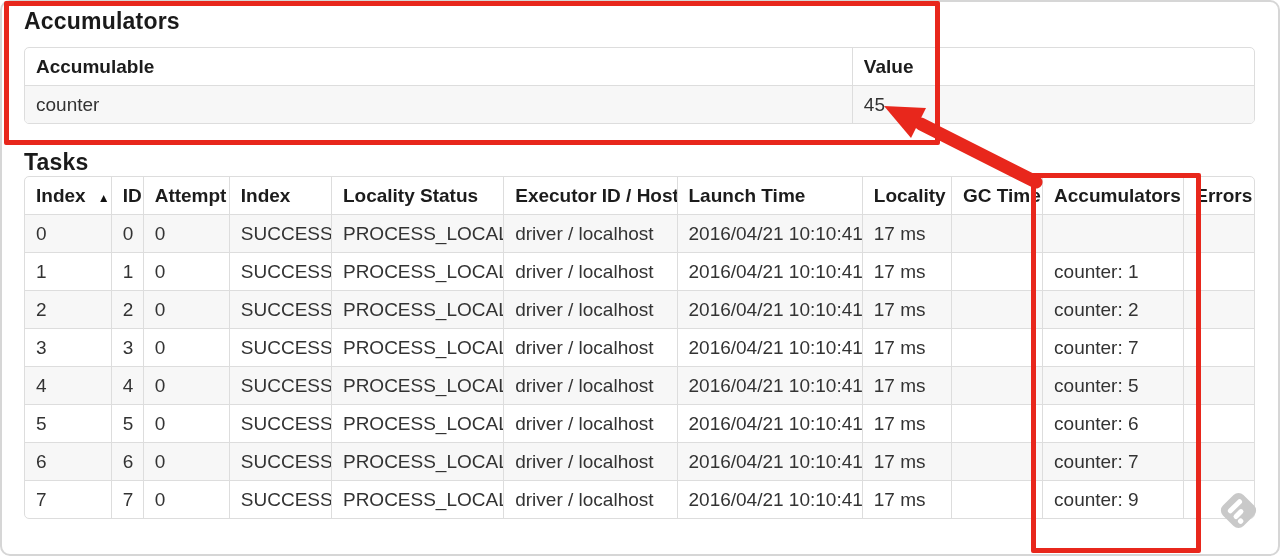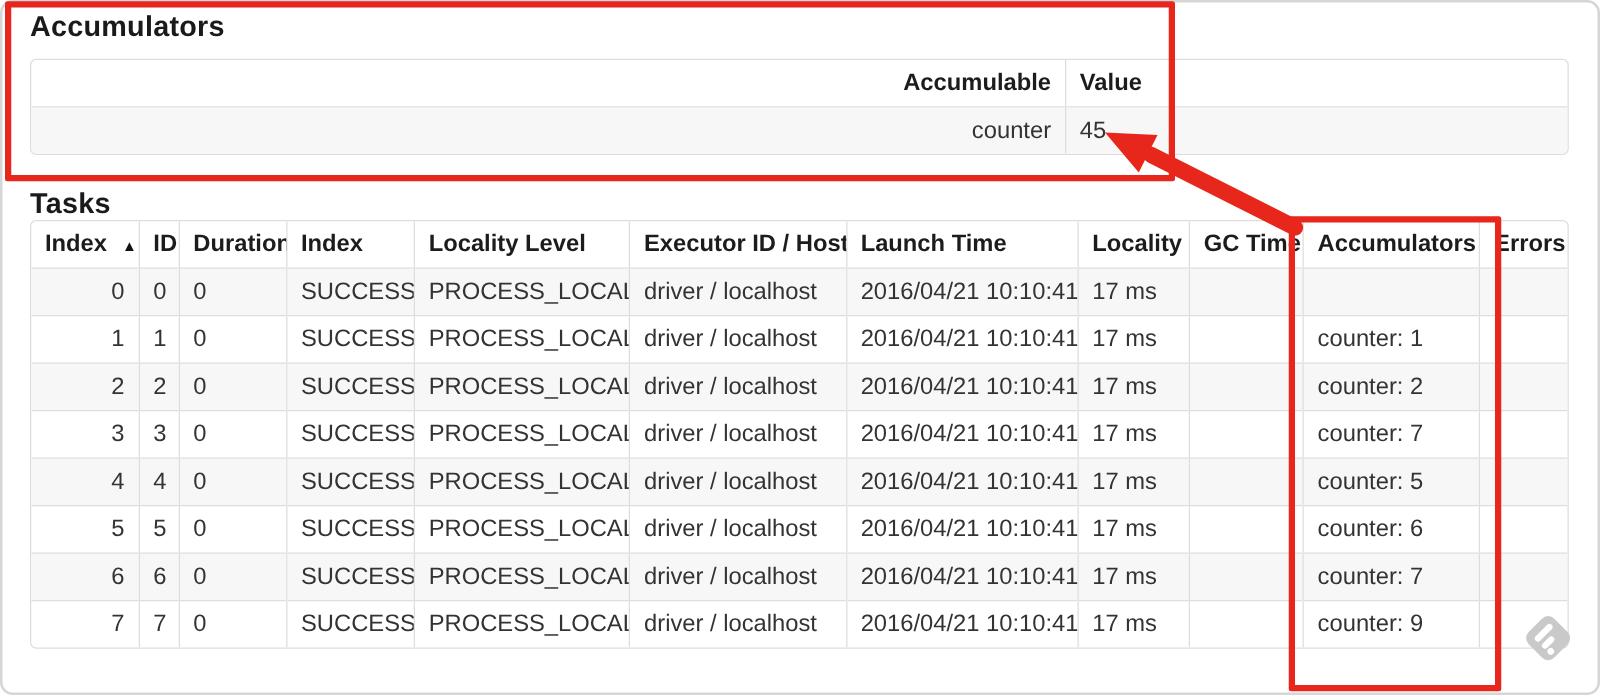--- a/index.html
+++ b/index.html
@@ -23,21 +23,21 @@
   }
   #acc-table-wrap{top:47px;}
   #tasks-table-wrap{top:176px;}
   table{border-collapse:collapse;width:100%;table-layout:fixed;font-size:19px;color:#333;}
   th,td{
     height:37px;padding:0 11px;text-align:left;vertical-align:middle;
     border-left:1px solid #dddddd;border-top:1px solid #dddddd;
     overflow:hidden;white-space:nowrap;
   }
   th{font-weight:bold;color:#1c1c1c;}
-  th:first-child,td:first-child{border-left:none;text-align:right;}
+  th:first-child,td:first-child{border-left:none;}
   thead tr:first-child th{border-top:none;}
   tbody tr:nth-child(odd){background:#f7f7f7;}
   .sort-icon{font-size:12px;margin-left:12px;color:#111;}
   .anno-box{position:absolute;border:5px solid #e8271c;border-radius:2px;z-index:60;pointer-events:none;}
   #anno-box-accumulators{left:4px;top:1px;width:926px;height:134px;}
   #anno-box-column{left:1031px;top:173px;width:160px;height:370px;}
   #anno-arrow{position:absolute;left:0;top:0;z-index:61;pointer-events:none;}
   #watermark{position:absolute;left:1215px;top:489px;z-index:40;}
 </style>
 </head>
@@ -82,23 +82,23 @@
           <col style="width: 185px;">
           <col style="width: 89px;">
           <col style="width: 91px;">
           <col style="width: 141px;">
           <col style="width: 70px;">
         </colgroup>
       <thead>
           <tr id="tasks-head-row">
             <th><span>Index</span><span class="sort-icon">▲</span></th>
             <th><span>ID</span></th>
-            <th><span>Duration</span></th>
+            <th><span>Attempt</span></th>
             <th><span>Index</span></th>
-            <th><span>Locality Level</span></th>
+            <th><span>Locality Status</span></th>
             <th><span>Executor ID / Host</span></th>
             <th><span>Launch Time</span></th>
             <th><span>Locality</span></th>
             <th><span>GC Time</span></th>
             <th><span>Accumulators</span></th>
             <th><span>Errors</span></th>
           </tr>
         </thead>
       <tbody id="tasks-body">
           <tr>

